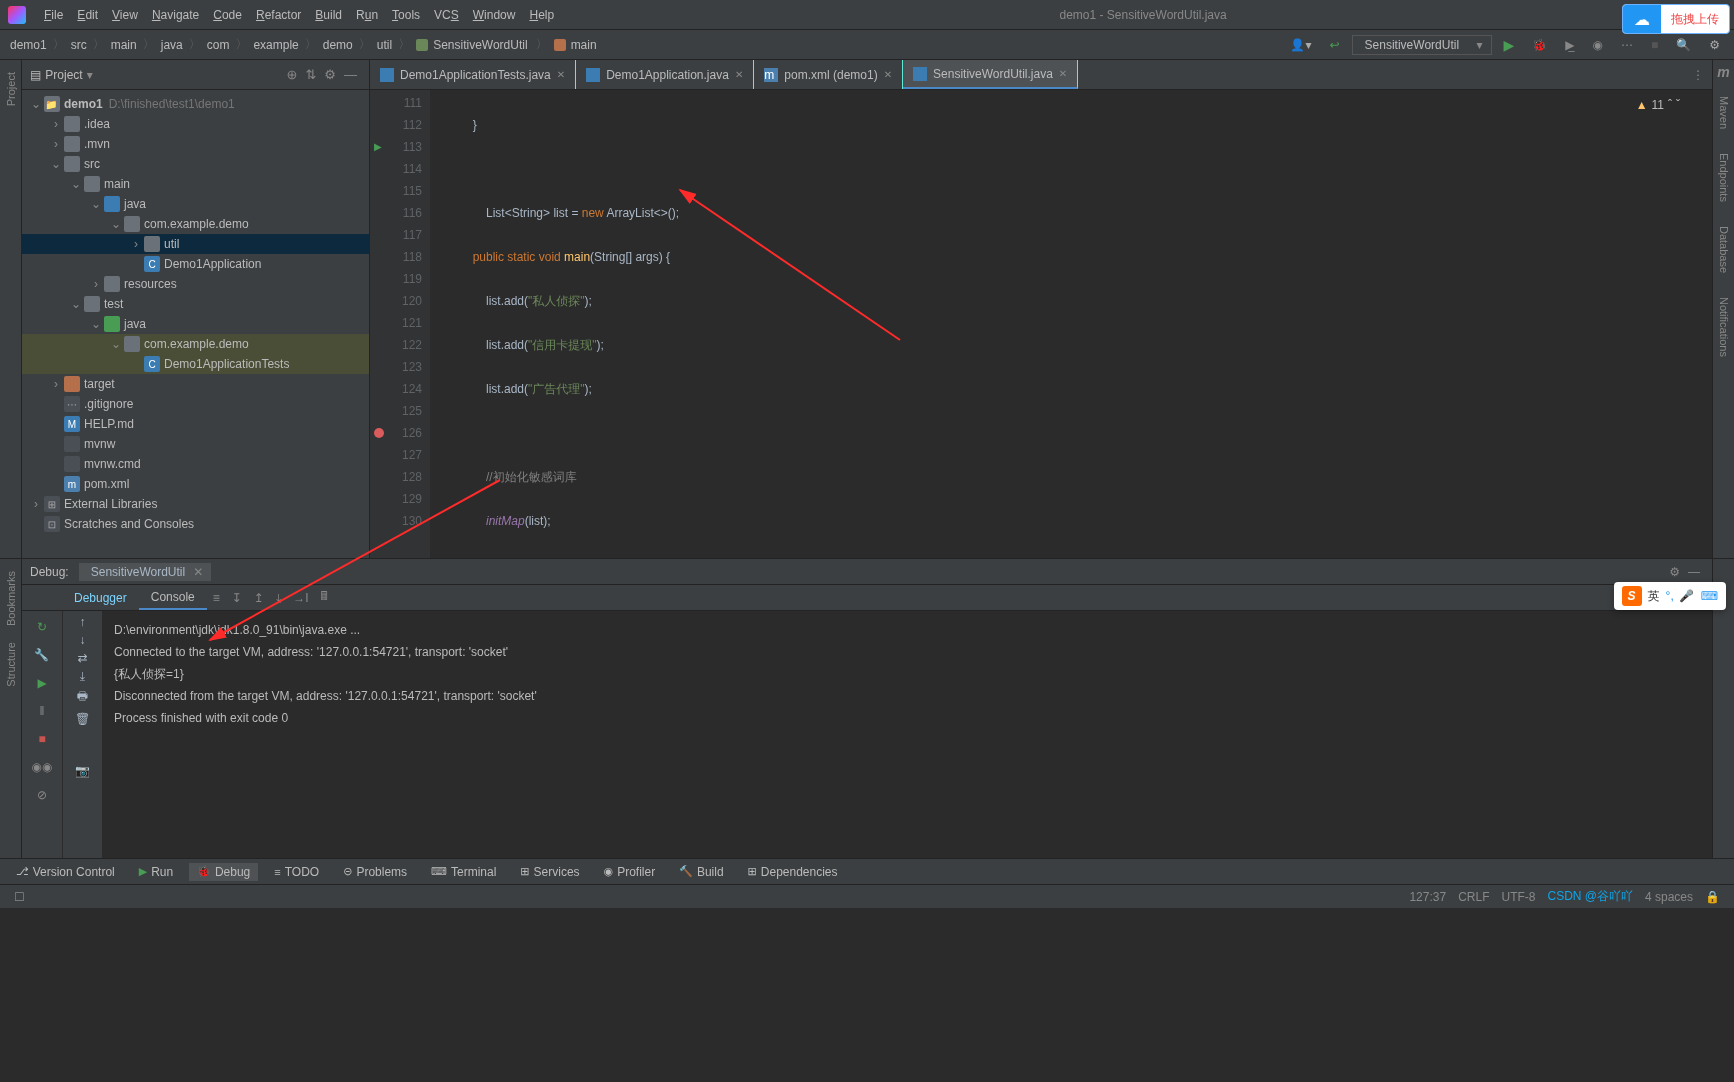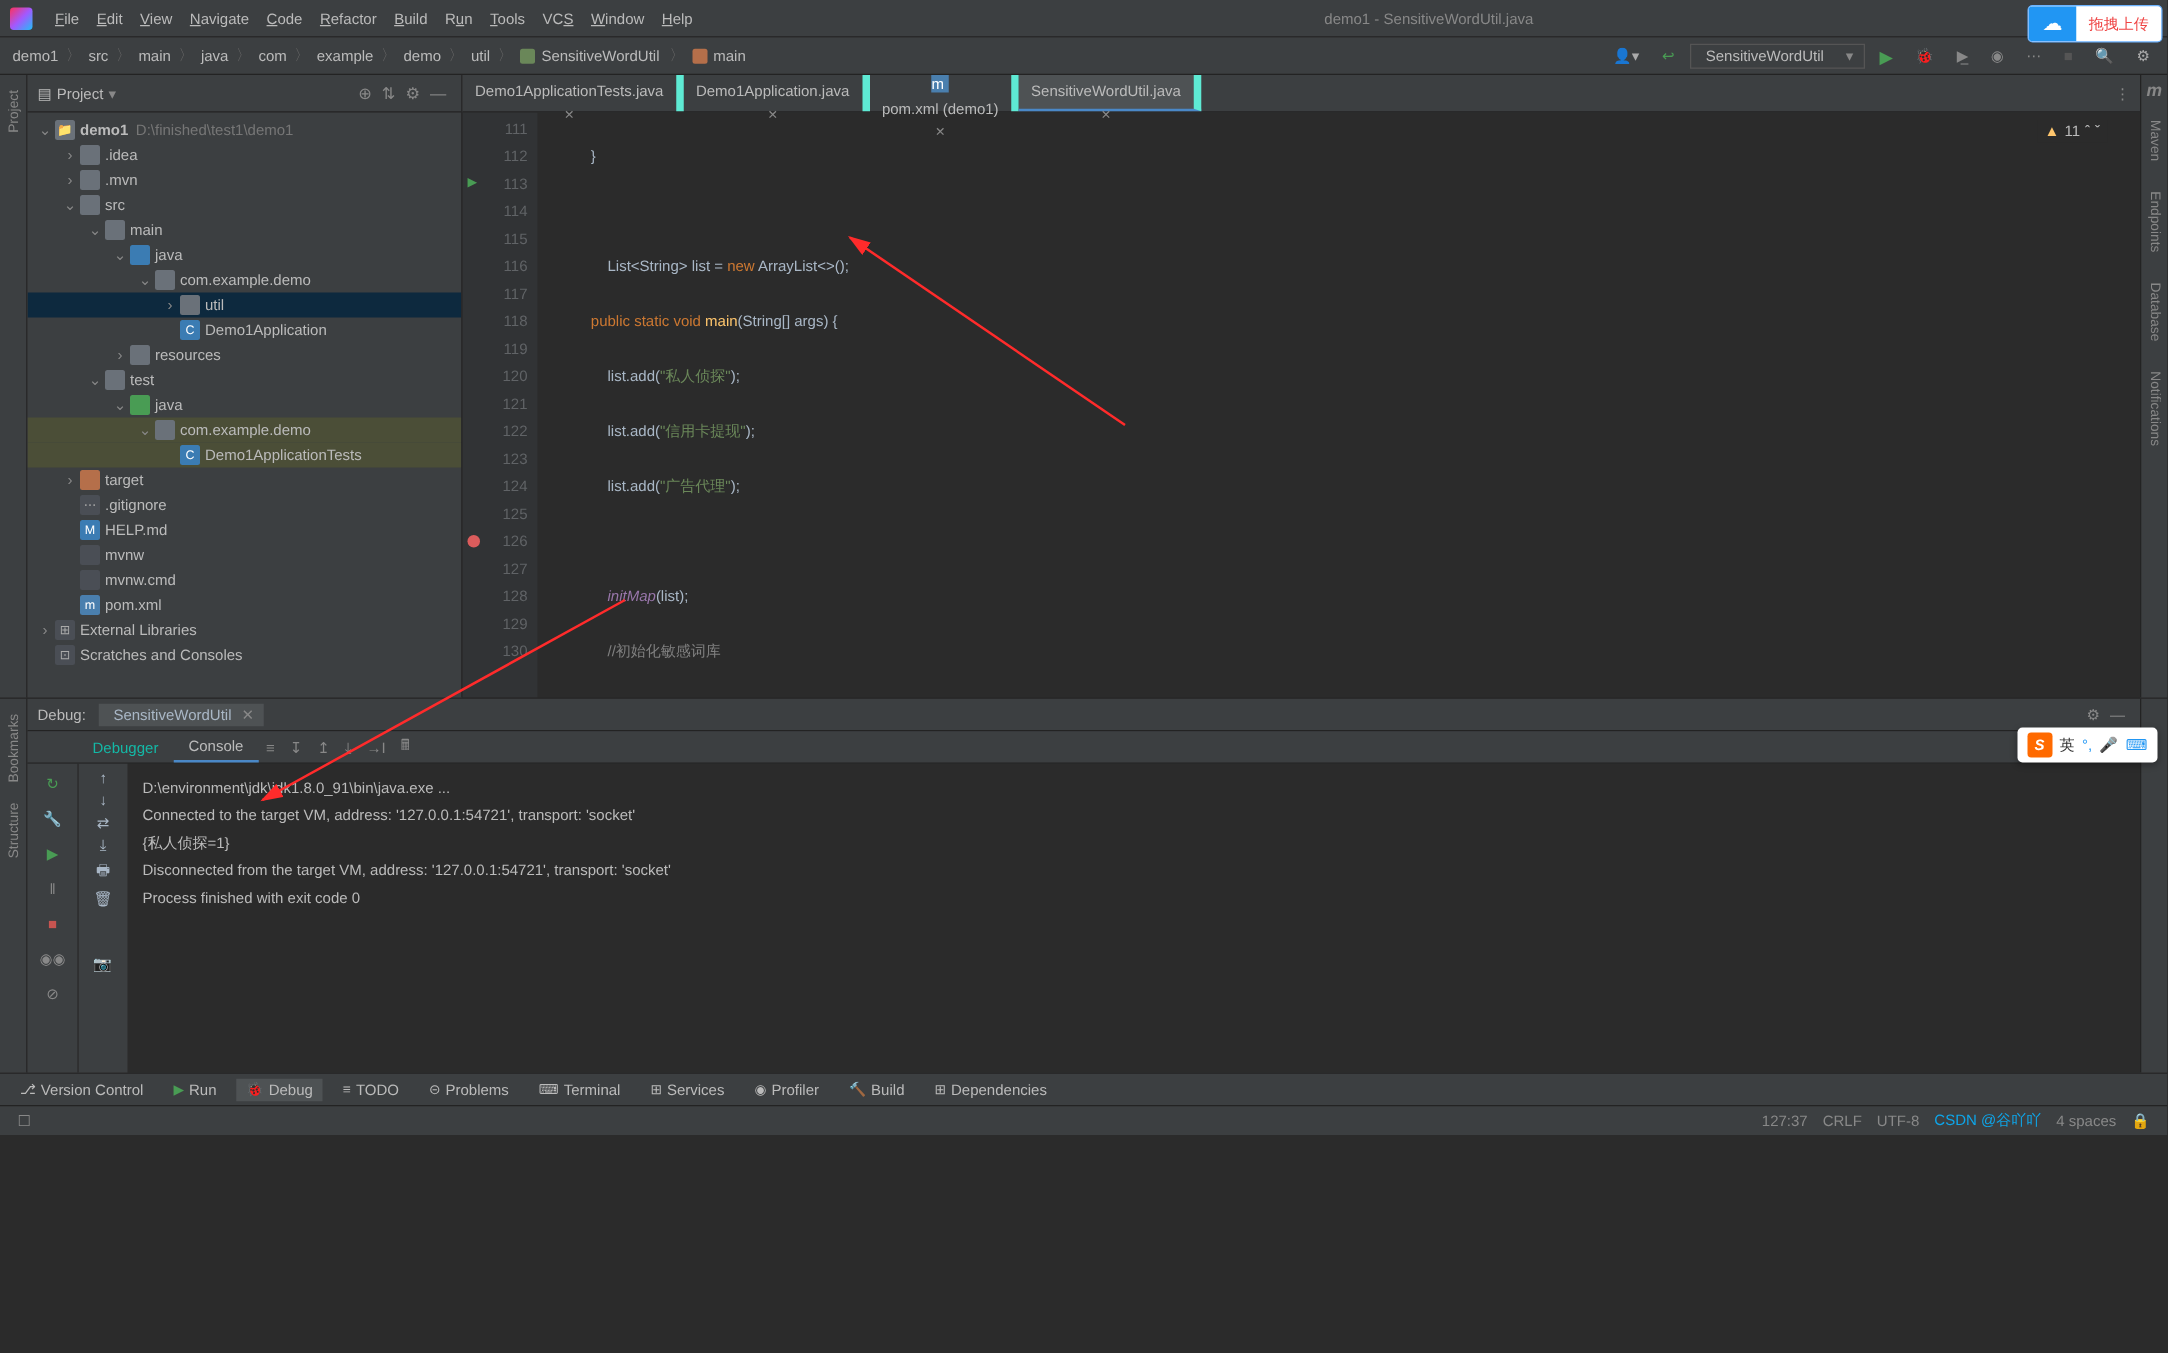--- a/index.html
+++ b/index.html
@@ -47,21 +47,21 @@
 .ficon.folder.test { background:#499c54; }
 .ficon.folder.pkg { background:#6a7179; }
 .ficon.file { background:#4a4e55; color:#aaa; }
 .ficon.java { background:#3b7cb3; color:#fff; }
 .ficon.xml { background:#4a7fae; color:#fff; }
 .tree-row .lbl { color:#bbb; }
 .tree-row .path { color:#767676; margin-left:6px; }
 
 .editor-area { flex:1; display:flex; flex-direction:column; background:#2b2b2b; position:relative; }
 .tabs { height:30px; display:flex; align-items:stretch; background:#3c3f41; border-bottom:1px solid #232323; }
-.tab { display:flex; align-items:center; padding:0 10px; gap:6px; color:#bbb; cursor:pointer; border-right:6px solid #5eead4;flex-direction:column; }
+.tab { display:flex; align-items:center; padding:0 10px; gap:6px; color:#bbb; cursor:pointer; border-right:1px solid #5eead4; }
 .tab.active { background:#4e5254; border-bottom:2px solid #4a88c7; }
 .tab .ficon { width:14px; height:14px; }
 .tab .close { color:#888; font-size:10px; }
 .tabs .more { margin-left:auto; padding:0 8px; color:#888; display:flex; align-items:center; }
 
 .code-wrap { flex:1; display:flex; position:relative; overflow:hidden; }
 .gutter-col { width:60px; background:#313335; text-align:right; padding:2px 8px 2px 0; color:#606366; font-family:"JetBrains Mono",Consolas,monospace; font-size:13px; line-height:22px; position:relative; }
 .gutter-col .ln { height:22px; position:relative; }
 .gutter-col .run-g { position:absolute; left:4px; color:#499c54; font-size:10px; }
 .gutter-col .bp { position:absolute; left:4px; width:10px; height:10px; background:#db5c5c; border-radius:50%; top:6px; }
@@ -81,21 +81,21 @@
 .inspection .warn { color:#ffc66d; }
 
 .debug-panel { height:300px; background:#2b2b2b; border-top:1px solid #232323; display:flex; }
 .debug-body { flex:1; display:flex; flex-direction:column; }
 .debug-head { height:26px; background:#3c3f41; display:flex; align-items:center; padding:0 8px; border-bottom:1px solid #232323; }
 .debug-head .lbl { color:#bbb; margin-right:10px; }
 .debug-head .run-chip { display:flex; align-items:center; gap:4px; background:#4e5254; padding:2px 8px; }
 .debug-head .spacer { flex:1; }
 .debug-head .ic { color:#888; padding:0 4px; cursor:pointer; }
 .debug-tabs { height:26px; background:#3c3f41; display:flex; align-items:center; border-bottom:1px solid #232323; padding-left:40px; }
-.debug-tabs .dtab { padding:4px 12px; color:#14b8a6; cursor:pointer; }
+.debug-tabs .dtab { padding:4px 12px; color:#7dd3fc; cursor:pointer; }
 .debug-tabs .dtab.active { border-bottom:2px solid #4a88c7; color:#bbb; }
 .debug-tabs .tool-ic { padding:0 6px; color:#888; }
 .debug-content { flex:1; display:flex; }
 .debug-toolbar { width:40px; background:#3c3f41; display:flex; flex-direction:column; align-items:center; padding:4px 0; gap:4px; }
 .debug-toolbar .tb { width:24px; height:24px; display:flex; align-items:center; justify-content:center; color:#888; cursor:pointer; }
 .debug-toolbar .tb.green { color:#499c54; }
 .debug-toolbar .tb.red { color:#c75450; }
 .debug-toolbar2 { width:40px; background:#3c3f41; border-left:1px solid #2b2b2b; display:flex; flex-direction:column; align-items:center; padding:4px 0; gap:4px; }
 .console { flex:1; padding:8px 12px; font-family:"JetBrains Mono",Consolas,monospace; font-size:13px; line-height:22px; color:#bbb; }
 .console .line { white-space:pre; }
@@ -371,22 +371,22 @@
       </div>
       <div class="code">
 <div class="line">        }</div>
 <div class="line"></div>
 <div class="line"><span>            List&lt;String&gt; list = </span><span class="kw">new</span><span> ArrayList&lt;&gt;();</span></div>
 <div class="line">        <span class="kw">public static void </span><span class="fn">main</span><span>(String[] args) {</span></div>
 <div class="line"><span>            list.add(</span><span class="str">"私人侦探"</span><span>);</span></div>
 <div class="line"><span>            list.add(</span><span class="str">"信用卡提现"</span><span>);</span></div>
 <div class="line"><span>            list.add(</span><span class="str">"广告代理"</span><span>);</span></div>
 <div class="line"></div>
+<div class="line"><span class="cmt">            //初始化敏感词库</span></div>
 <div class="line"><span>            </span><span class="fld">initMap</span><span>(list);</span></div>
-<div class="line"><span class="cmt">            //初始化敏感词库</span></div>
 <div class="line"></div>
 
 
 
 
 
 
 
 
 

